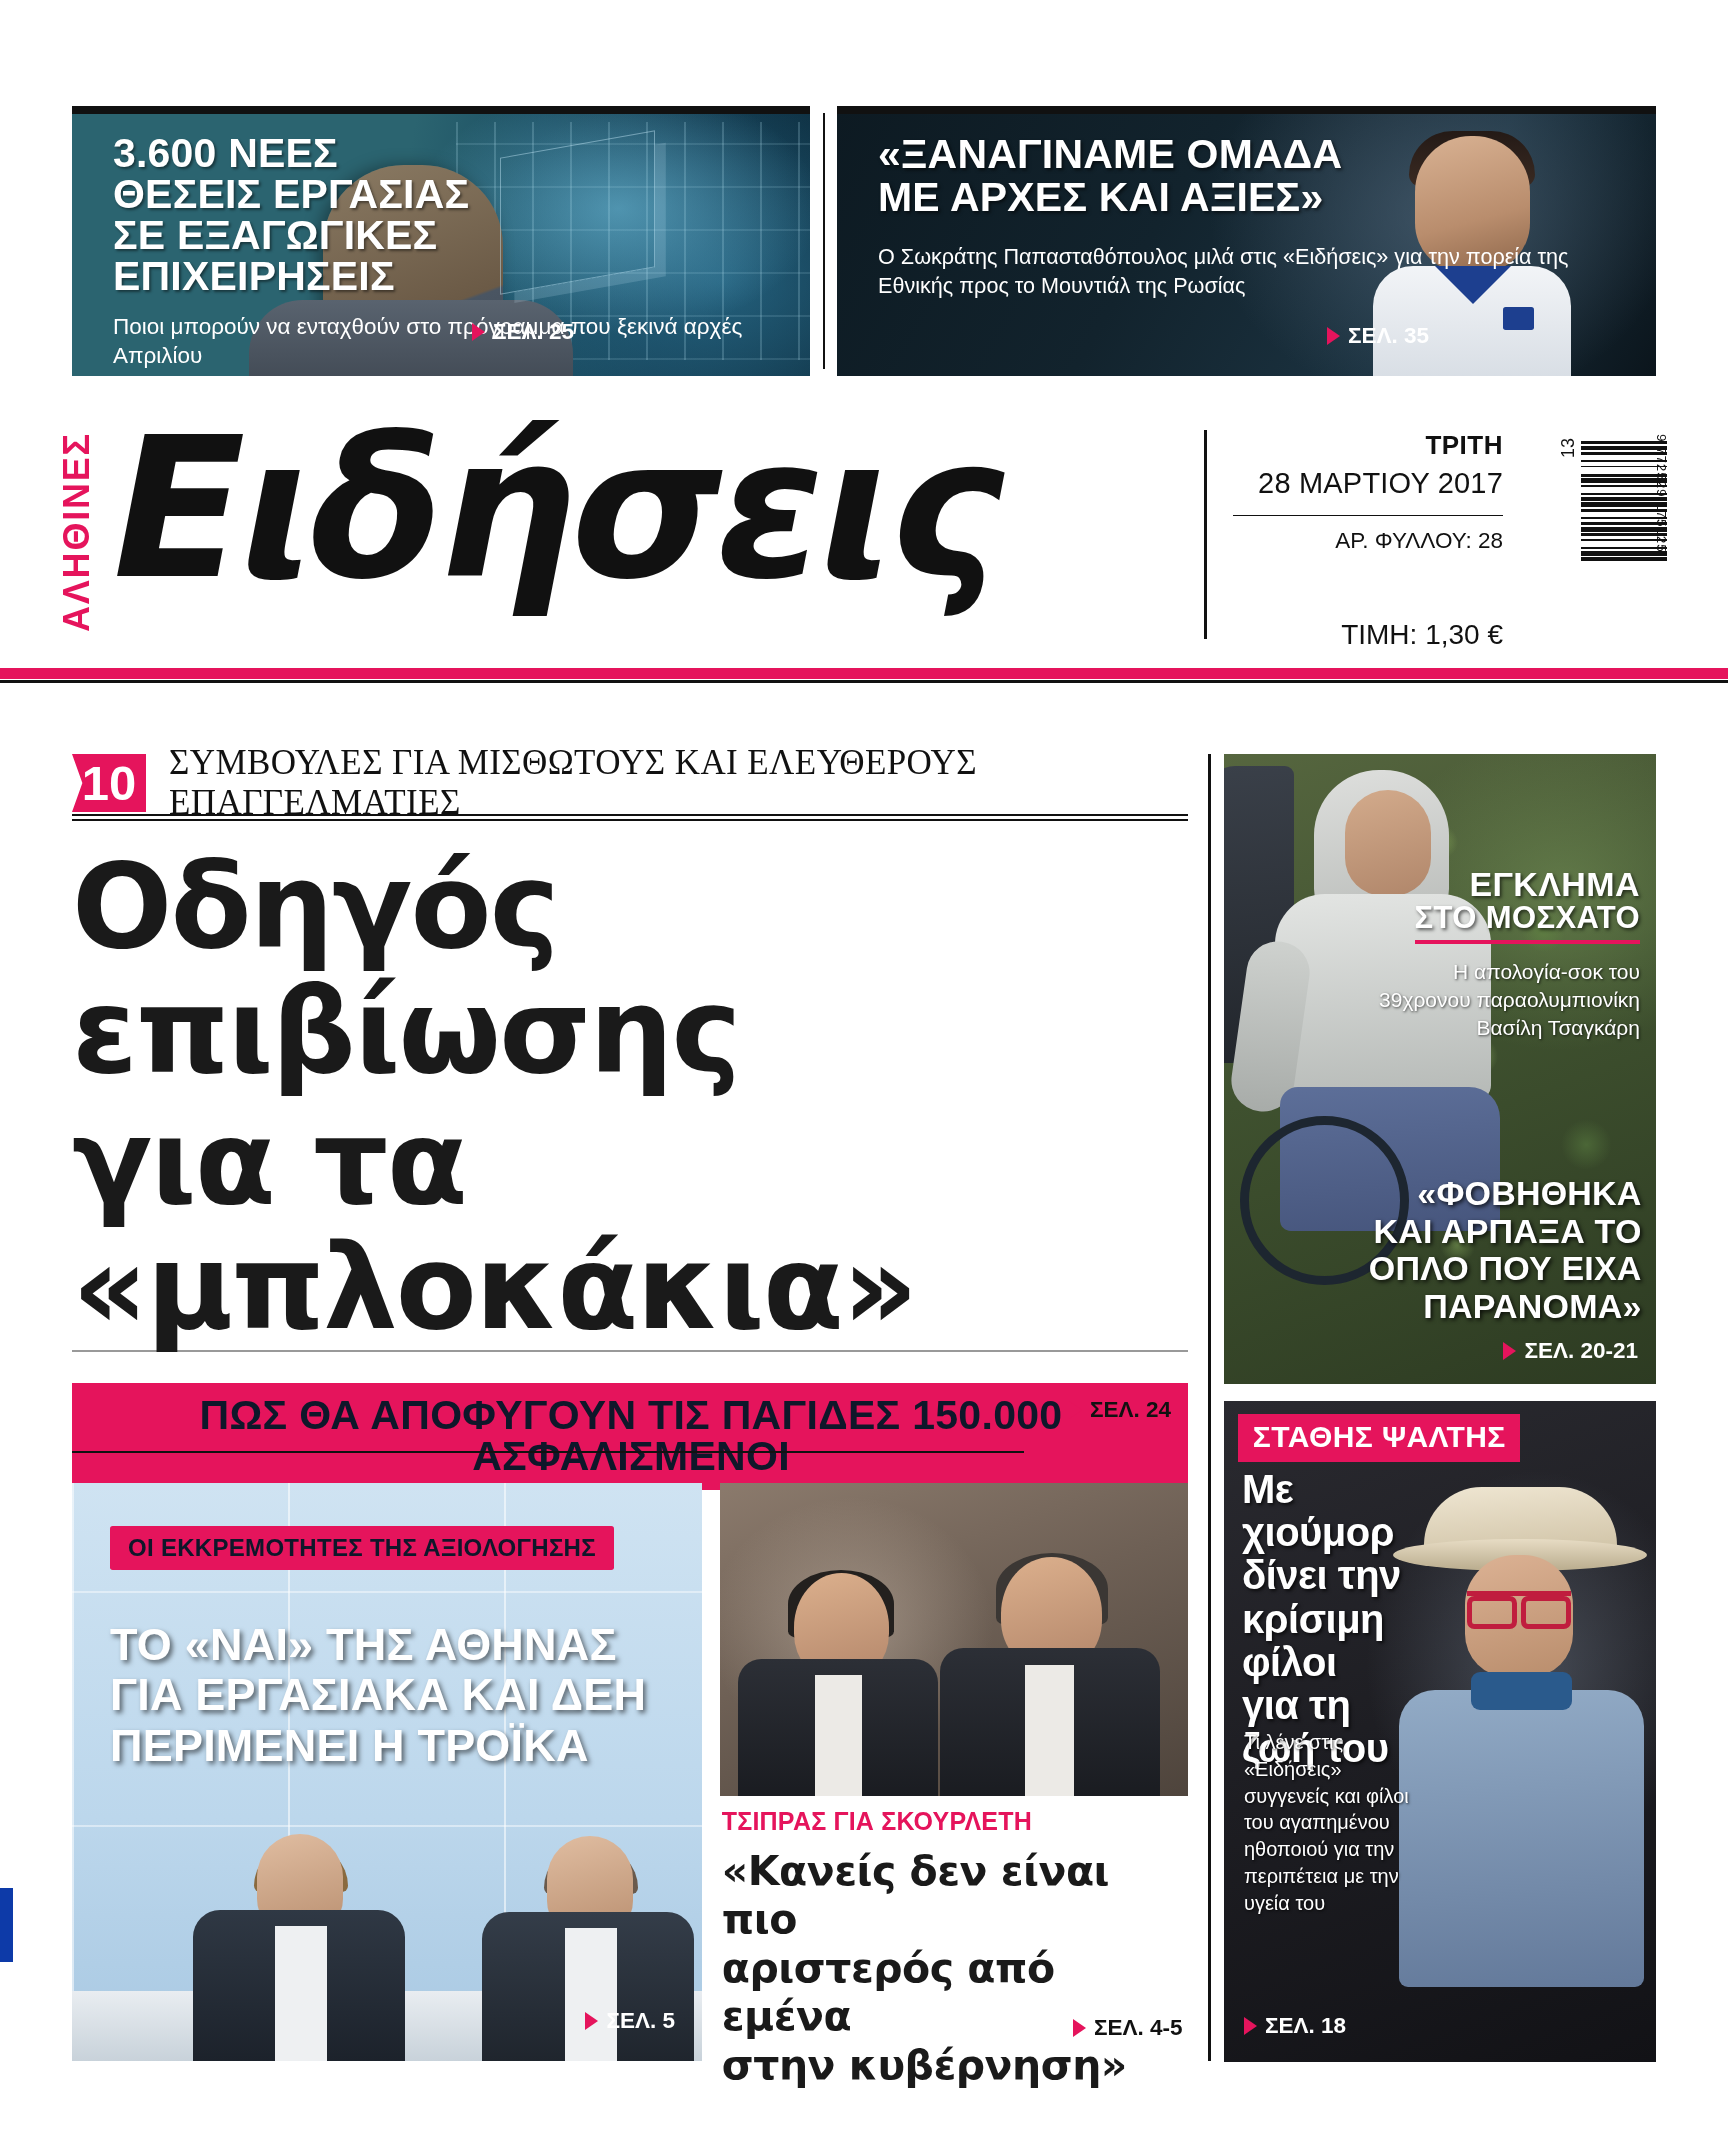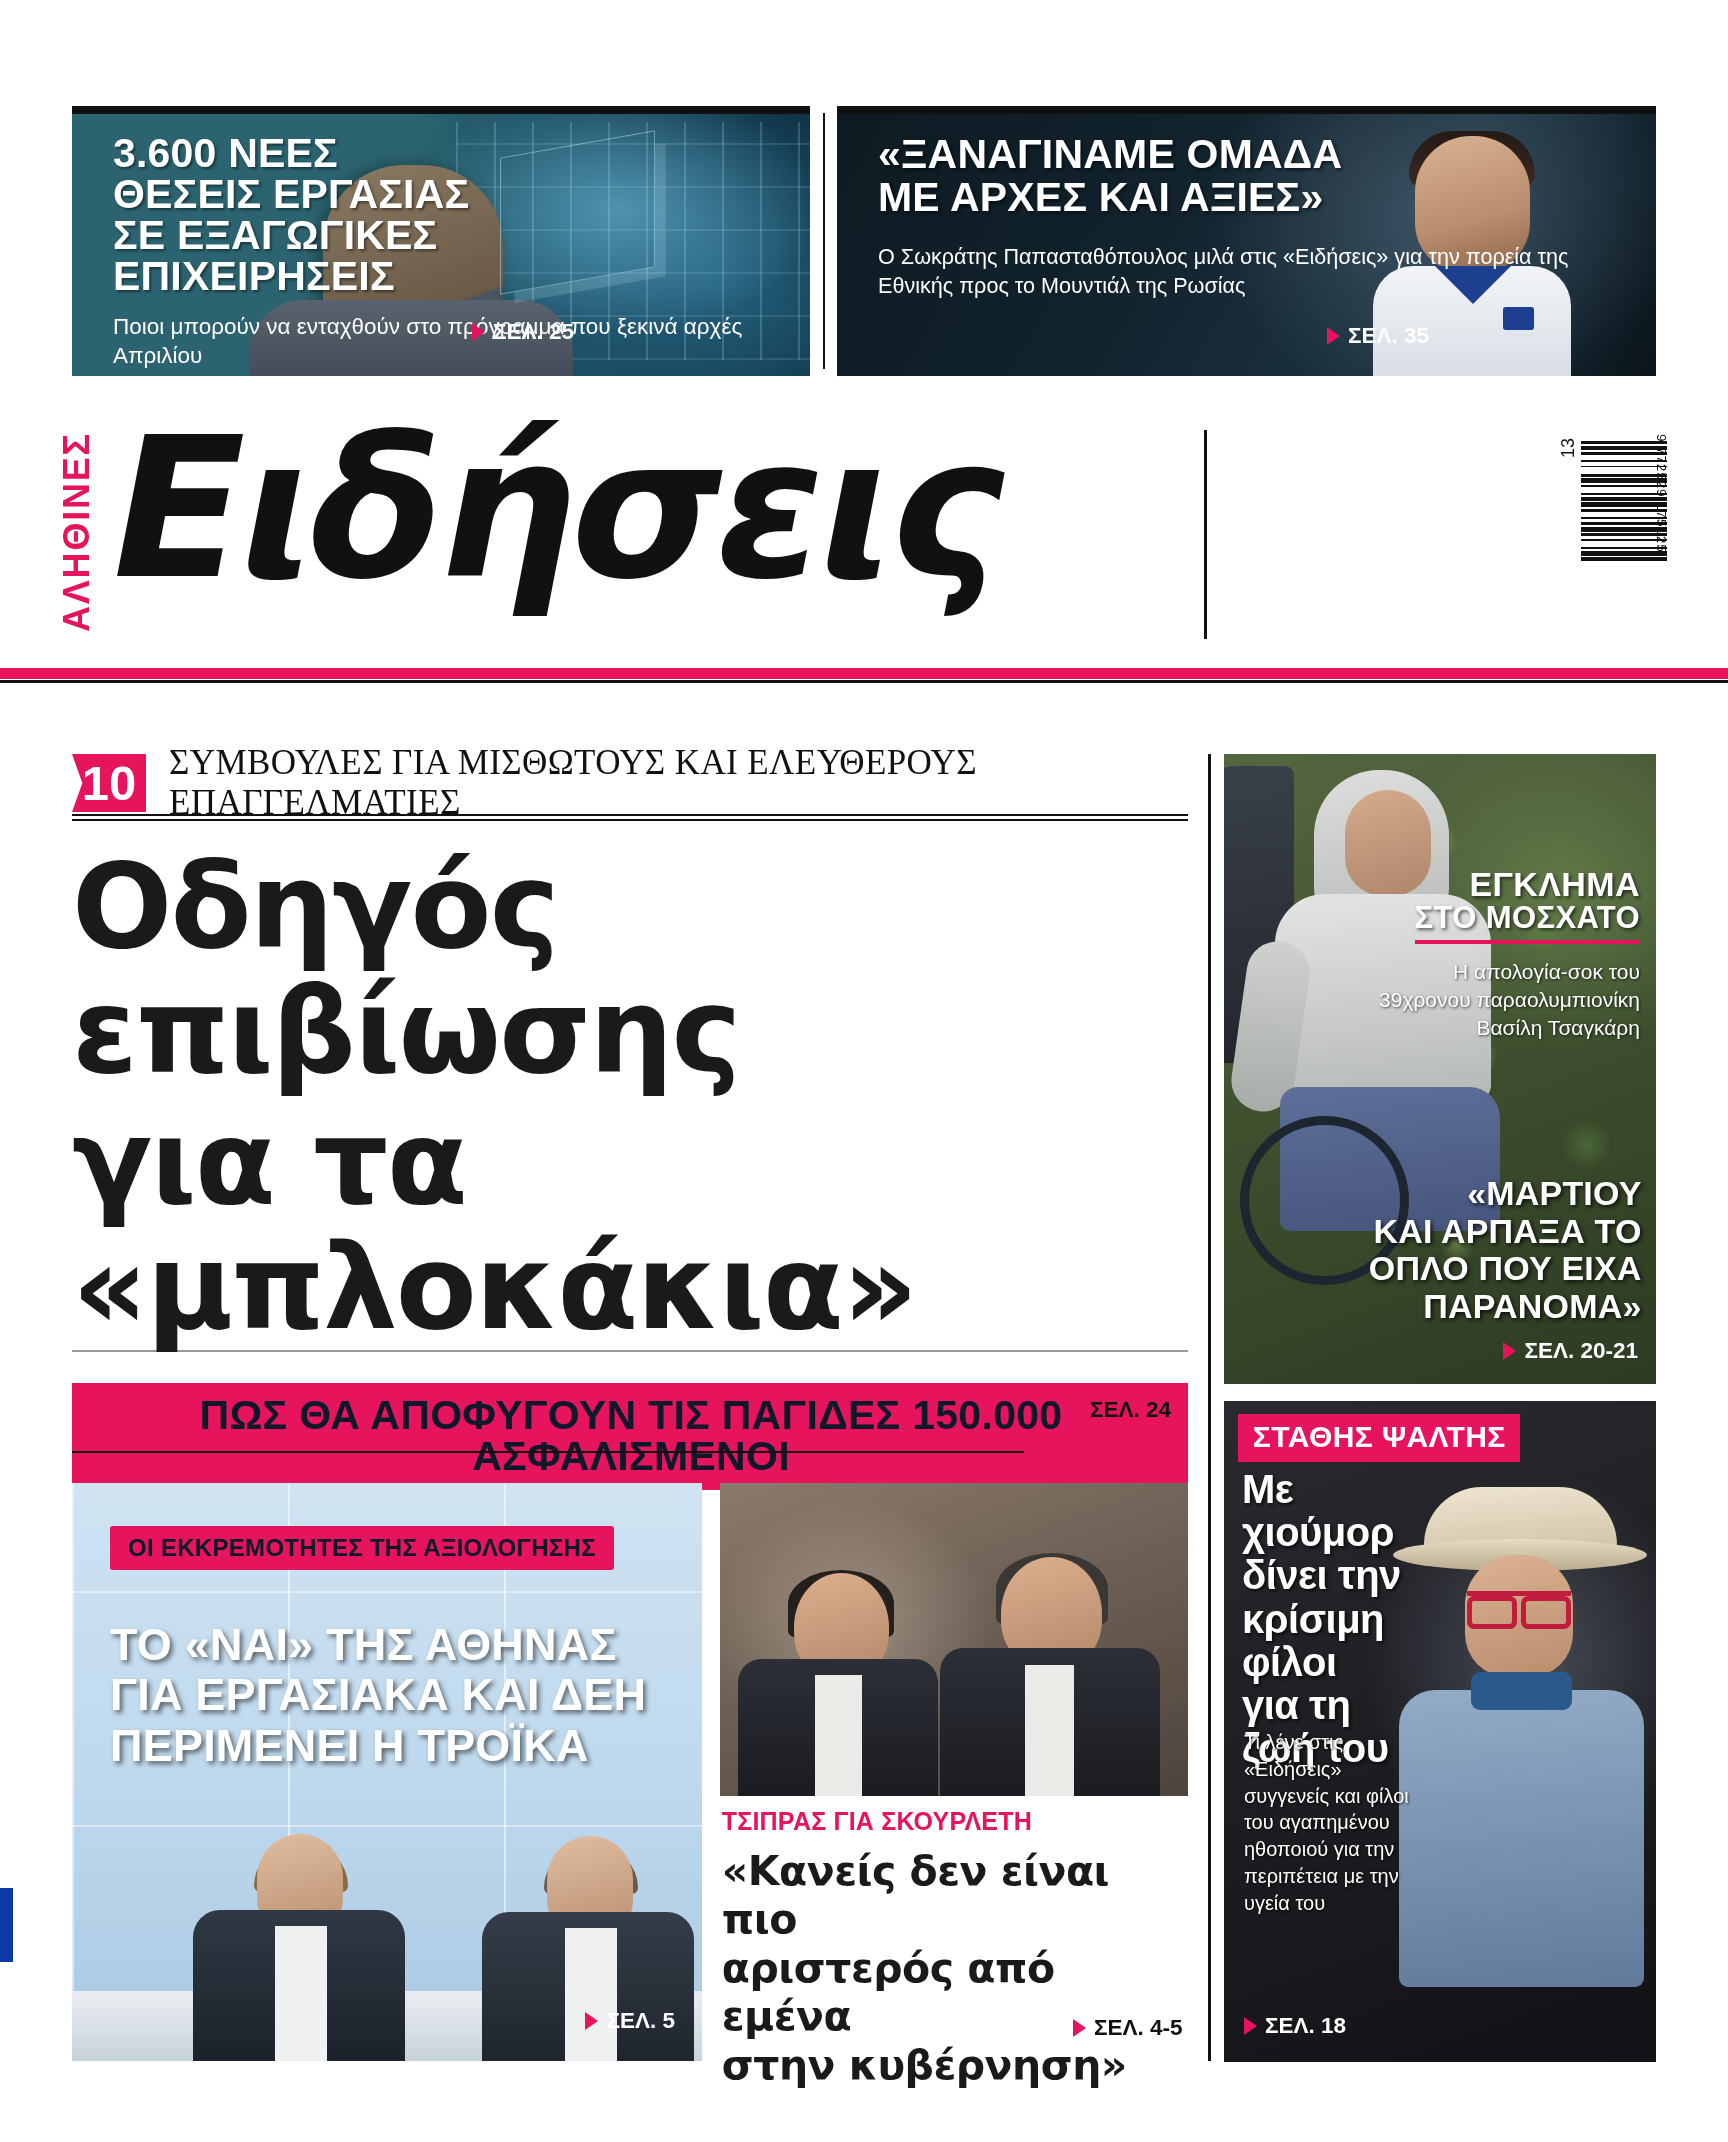--- a/index.html
+++ b/index.html
@@ -351,20 +351,27 @@
         <span class="arrow"></span>
         <span>ΣΕΛ. 35</span>
       </div>
     </div>
   </div>
 
   <div class="brandlabel">ΑΛΗΘΙΝΕΣ</div>
   <div class="wordmark">Ειδήσεις</div>
   <div class="mast-rule"></div>
 
+  <div class="mastinfo">
+    <div class="mi-day">ΤΡΙΤΗ</div>
+    <div class="mi-date">28 ΜΑΡΤΙΟΥ 2017</div>
+    <hr class="mi-hr">
+    <div class="mi-issue">ΑΡ. ΦΥΛΛΟΥ: 28</div>
+    <div class="mi-price">ΤΙΜΗ: 1,30 €</div>
+  </div>
 
   <div class="barcode">
     <div class="bars" id="bars">
         <i style="top: 7.2px; height: 2.7px;"></i>
         <i style="top: 11.7px; height: 4.5px;"></i>
         <i style="top: 18px; height: 2.7px;"></i>
         <i style="top: 26px; height: 1.8px;"></i>
         <i style="top: 31.5px; height: 1.8px;"></i>
         <i style="top: 40px; height: 2.7px;"></i>
         <i style="top: 44px; height: 4.5px;"></i>
@@ -442,21 +449,21 @@
       <div class="legs"></div>
       <div class="wheel"></div>
     </div>
     <div class="rail-top-txt">
       <div class="eg-1">ΕΓΚΛΗΜΑ</div>
       <div class="eg-2">ΣΤΟ ΜΟΣΧΑΤΟ</div>
       <div class="eg-underline"></div>
       <div class="eg-sub">Η απολογία-σοκ του 39χρονου παραολυμπιονίκη Βασίλη Τσαγκάρη</div>
     </div>
     <div class="rail-top-quote">
-      <div>«ΜΑΡΤΙΟΥ</div>
+      <div>«ΦΟΒΗΘΗΚΑ</div>
       <div>ΚΑΙ ΑΡΠΑΞΑ ΤΟ</div>
       <div>ΟΠΛΟ ΠΟΥ ΕΙΧΑ</div>
       <div>ΠΑΡΑΝΟΜΑ»</div>
     </div>
     <div class="pageref rail-top-ref">
       <span class="arrow"></span>
       <span>ΣΕΛ. 20-21</span>
     </div>
   </div>
 

